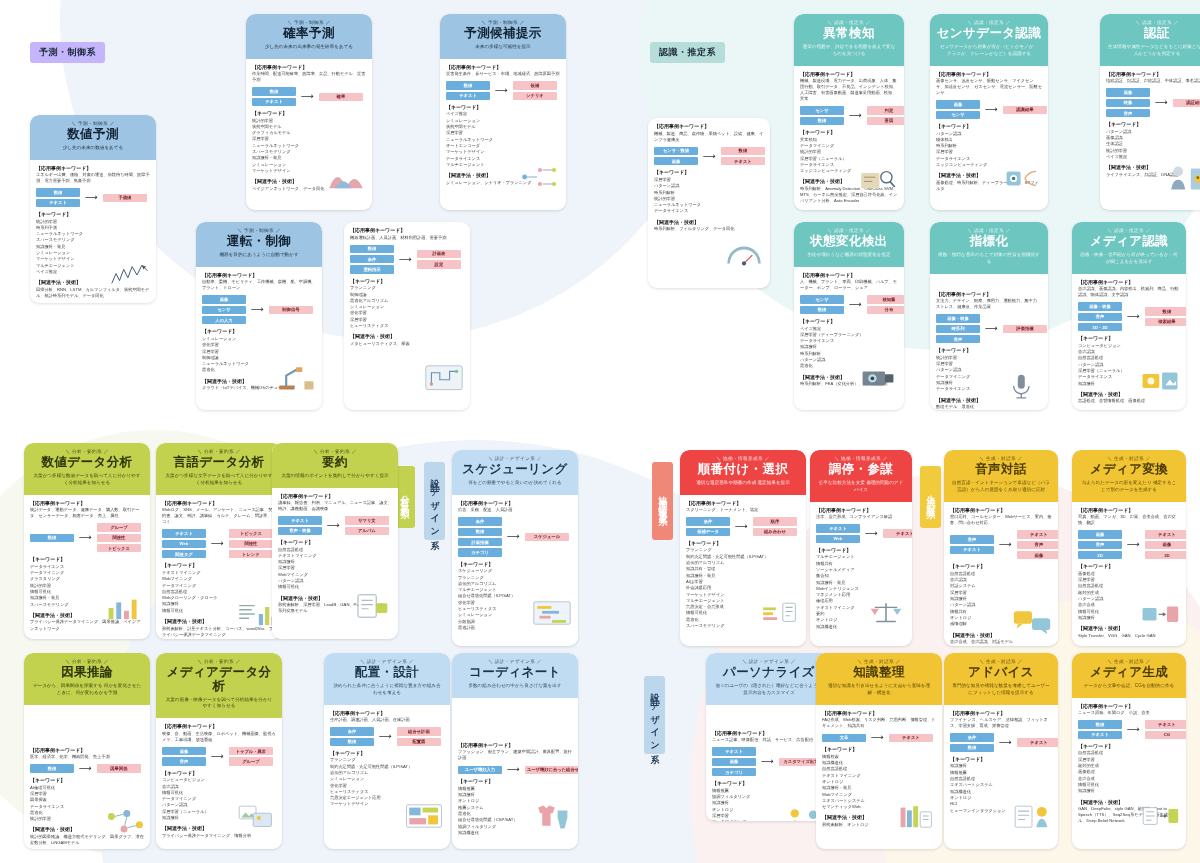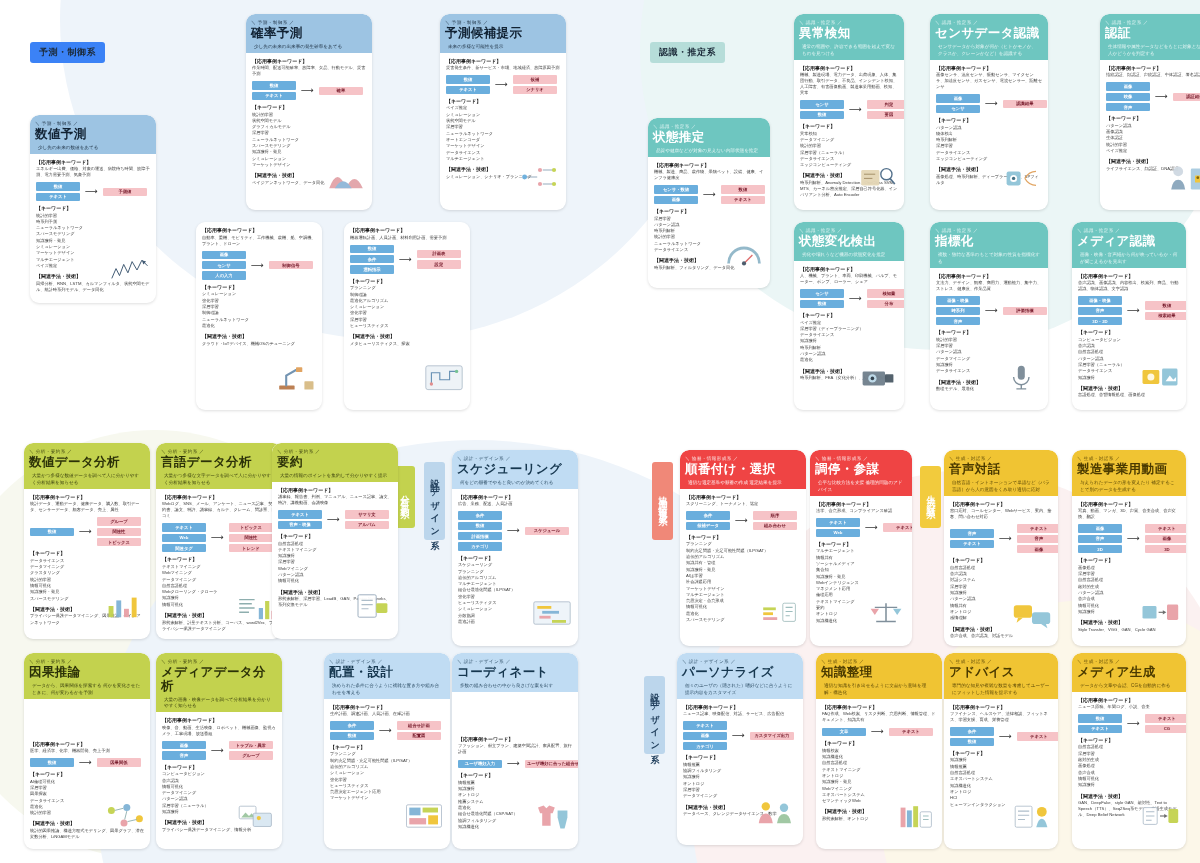--- a/index.html
+++ b/index.html
@@ -45,22 +45,22 @@
   
   .card {
     position:absolute;
     background:#ffffff;
     border-radius:9px;
     overflow:hidden;
     box-shadow:0 1px 3px rgba(0,0,0,.13);
     display:flex; flex-direction:column;
   }
   .card-head {
-    padding:6px 5px 2px;
-    text-align:left;
+    padding:6px 5px 8px;
+    text-align:center;
     border-radius:9px 9px 0 0;
     flex:0 0 auto;
   }
   .card-eyebrow { font-size:4.6px; letter-spacing:.4px; opacity:.85; margin-bottom:2px; }
   .card-title   { font-size:12.5px; font-weight:bold; letter-spacing:.4px; line-height:1.1; }
   .card-sub     { font-size:4.6px; line-height:1.5; margin-top:3px; opacity:.9; padding:0 3px; }
 
   
   .h-blue   .card-head { background:#9dc4e3; color:#123; }
   .h-teal   .card-head { background:#6ec6c0; color:#fff; }
@@ -101,21 +101,21 @@
 
   <div class="blob blob-blue-tl"></div>
   <div class="blob blob-teal-tr"></div>
   <div class="blob blob-green-ml"></div>
   <div class="blob blob-blue-mid"></div>
   <div class="blob blob-pink-mr"></div>
   <div class="blob blob-yellow-br"></div>
   <div class="veil"></div>
 
   <div id="pills">
-      <div class="sec-pill blue" style="left: 30px; top: 42px; background: #3b82f6;">予測・制御系</div>
+      <div class="sec-pill blue" style="left: 30px; top: 42px; background: #c4b5fd;">予測・制御系</div>
       <div class="sec-pill teal" style="left: 650px; top: 42px; background: rgb(182, 221, 217);">認識・推定系</div>
     </div>
   <div id="vlabels">
       <div class="vlabel" style="left: 394px; top: 466px; height: 62px; background: rgb(195, 210, 78); color: rgb(255, 255, 255);">分析・要約系</div>
       <div class="vlabel" style="left: 424px; top: 462px; height: 78px; background: rgb(188, 214, 236); color: rgb(35, 65, 94);">設計・デザイン系</div>
       <div class="vlabel" style="left: 652px; top: 462px; height: 78px; background: rgb(240, 136, 120); color: rgb(255, 255, 255);">協働・情報形成系</div>
       <div class="vlabel" style="left: 920px; top: 466px; height: 62px; background: rgb(242, 203, 61); color: rgb(255, 255, 255);">生成・対話系</div>
       <div class="vlabel" style="left: 644px; top: 676px; height: 78px; background: rgb(188, 214, 236); color: rgb(35, 65, 94);">設計・デザイン系</div>
     </div>
   <div id="cards">
@@ -243,20 +243,25 @@
               <circle cx="50" cy="12" r="3" fill="#c3d24e"></circle>
               <circle cx="50" cy="32" r="3" fill="#c3d24e"></circle>
             </svg></div>
           <div class="tech-block">
             <div class="sec-h">【関連手法・技術】</div>
             <div class="sec-p">シミュレーション、シナリオ・プランニング</div>
           </div>
         </div>
       </div>
       <div class="card h-blue" style="left: 196px; top: 222px; width: 126px; height: 188px;">
+        <div class="card-head">
+          <div class="card-eyebrow">＼ 予測・制御系 ／</div>
+          <div class="card-title">運転・制御</div>
+          <div class="card-sub">機器を目的にあうように自動で動かす</div>
+        </div>
         <div class="card-body">
           <div class="sec-h">【応用事例キーワード】</div>
           <div class="sec-p">自動車、重機、モビリティ、工作機械、農機、船、空調機、プラント、ドローン</div>
           <div class="flow">
             <div class="flow-col">
               <div class="chip in">画像</div>
               <div class="chip in">センサ</div>
               <div class="chip in">人の入力</div>
             </div>
             <div class="arrow">⟶</div>
@@ -439,25 +444,20 @@
               <rect x="40" y="20" width="8" height="10" rx="1" fill="#f0c433"></rect>
               <circle cx="44" cy="23" r="2" fill="#7a5c00"></circle>
             </svg></div>
           <div class="tech-block">
             <div class="sec-h">【関連手法・技術】</div>
             <div class="sec-p">ライフサイエンス、顔認証、DNA認証</div>
           </div>
         </div>
       </div>
       <div class="card h-teal" style="left: 648px; top: 118px; width: 122px; height: 170px;">
-        <div class="card-head">
-          <div class="card-eyebrow">＼ 認識・推定系 ／</div>
-          <div class="card-title">状態推定</div>
-          <div class="card-sub">品質や健康などが対象の見えない内部状態を推定</div>
-        </div>
         <div class="card-body">
           <div class="sec-h">【応用事例キーワード】</div>
           <div class="sec-p">機械、製造、商品、農作物、果物ペット、設備、健康、インフラ健康度</div>
           <div class="flow">
             <div class="flow-col">
               <div class="chip in">センサ・数値</div>
               <div class="chip in">画像</div>
             </div>
             <div class="arrow">⟶</div>
             <div class="flow-col">
@@ -520,21 +520,21 @@
               <rect x="40" y="18" width="12" height="12" rx="1" fill="#4b5a66"></rect>
               <circle cx="22" cy="24" r="6" fill="#bcd9e8"></circle>
               <circle cx="22" cy="24" r="2.6" fill="#2c3b47"></circle>
             </svg></div>
           <div class="tech-block">
             <div class="sec-h">【関連手法・技術】</div>
             <div class="sec-p">時系列解析、FEA（変化分析）、人工知能技術</div>
           </div>
         </div>
       </div>
-      <div class="card h-teal" style="left: 930px; top: 222px; width: 118px; height: 188px;">
+      <div class="card h-teal" style="left: 930px; top: 222px; width: 118px; height: 188px; gap: 12px;">
         <div class="card-head">
           <div class="card-eyebrow">＼ 認識・推定系 ／</div>
           <div class="card-title">指標化</div>
           <div class="card-sub">複数・独特な基準のもとで対象の性質を指標化する</div>
         </div>
         <div class="card-body">
           <div class="sec-h">【応用事例キーワード】</div>
           <div class="sec-p">文法力、デザイン、観察、商用力、運動能力、集中力、ストレス、健康度、作業品質</div>
           <div class="flow">
             <div class="flow-col">
@@ -908,21 +908,21 @@
             </svg></div>
           <div class="tech-block">
             <div class="sec-h">【関連手法・技術】</div>
             <div class="sec-p">音声合成、音声認識、対話モデル</div>
           </div>
         </div>
       </div>
       <div class="card h-yellow" style="left: 1072px; top: 450px; width: 114px; height: 196px;">
         <div class="card-head">
           <div class="card-eyebrow">＼ 生成・対話系 ／</div>
-          <div class="card-title">製造事業用動画</div>
+          <div class="card-title">メディア変換</div>
           <div class="card-sub">与えられたデータの形を変えたり 補定することで別のデータを生成する</div>
         </div>
         <div class="card-body">
           <div class="sec-h">【応用事例キーワード】</div>
           <div class="sec-p">写真、動画、マンガ、3D、声質、音楽合成、音声変換、翻訳</div>
           <div class="flow">
             <div class="flow-col">
               <div class="chip in">画像</div>
               <div class="chip in">音声</div>
               <div class="chip in">2D</div>
@@ -1109,21 +1109,21 @@
             <div class="kw-row">組合せ最適化問題（CSP/SAT）</div>
             <div class="kw-row">協調フィルタリング</div>
             <div class="kw-row">知識構造化</div>
           </div>
           <div class="illus"><svg viewBox="0 0 60 44">
               <path d="M10 10l8-3 4 4 4-4 8 3-3 8h-3v18H16V18h-3z" fill="#e8a0a6"></path>
               <path d="M38 14h14v10l-4 16h-6l-4-16z" fill="#8fc4d8"></path>
             </svg></div>
         </div>
       </div>
-      <div class="card h-lblue" style="left: 677px; top: 653px; width: 126px; height: 192px;">
+      <div class="card h-lblue" style="left: 706px; top: 653px; width: 126px; height: 168px; gap: 20px;">
         <div class="card-head">
           <div class="card-eyebrow">＼ 設計・デザイン系 ／</div>
           <div class="card-title">パーソナライズ</div>
           <div class="card-sub">個々のユーザの（隠された）嗜好などに合うように提示内容をカスタマイズ</div>
         </div>
         <div class="card-body">
           <div class="sec-h">【応用事例キーワード】</div>
           <div class="sec-p">ニュース記事、映像配信、対話、サービス、広告配信</div>
           <div class="flow">
             <div class="flow-col">

